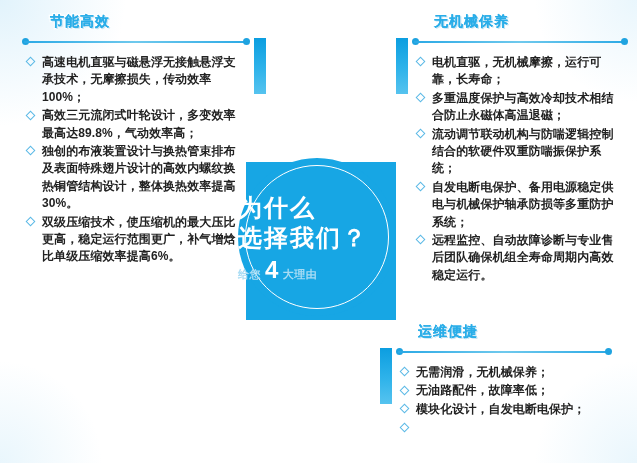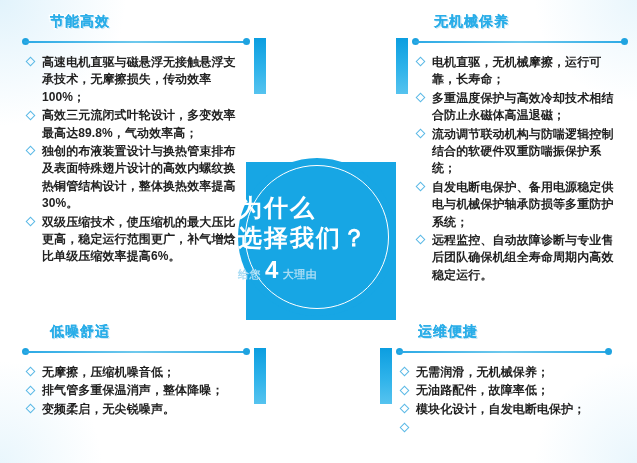--- a/index.html
+++ b/index.html
@@ -233,36 +233,20 @@
     <div class="vbar"></div>
     <ul class="bullets">
       <li><span class="dia"></span><span>电机直驱，无机械摩擦，运行可靠，长寿命；</span></li>
       <li><span class="dia"></span><span>多重温度保护与高效冷却技术相结合防止永磁体高温退磁；</span></li>
       <li><span class="dia"></span><span>流动调节联动机构与防喘逻辑控制结合的软硬件双重防喘振保护系统；</span></li>
       <li><span class="dia"></span><span>自发电断电保护、备用电源稳定供电与机械保护轴承防损等多重防护系统；</span></li>
       <li><span class="dia"></span><span>远程监控、自动故障诊断与专业售后团队确保机组全寿命周期内高效稳定运行。</span></li>
     </ul>
   </div>
 
-  <div class="panel head-left" id="panel-bl">
-    <div class="panel-head">
-      <div class="head-title">低噪舒适</div>
-    </div>
-    <div class="rule-wrap">
-      <div class="rule-dot dot-start"></div>
-      <div class="rule"></div>
-      <div class="rule-dot dot-end"></div>
-    </div>
-    <div class="vbar"></div>
-    <ul class="bullets">
-      <li><span class="dia"></span><span>无摩擦，压缩机噪音低；</span></li>
-      <li><span class="dia"></span><span>排气管多重保温消声，整体降噪；</span></li>
-      <li><span class="dia"></span><span>变频柔启，无尖锐噪声。</span></li>
-    </ul>
-  </div>
 
   <div class="panel head-right" id="panel-br">
     <div class="panel-head">
       <div class="head-title">运维便捷</div>
     </div>
     <div class="rule-wrap">
       <div class="rule-dot dot-start"></div>
       <div class="rule"></div>
       <div class="rule-dot dot-end"></div>
     </div>

